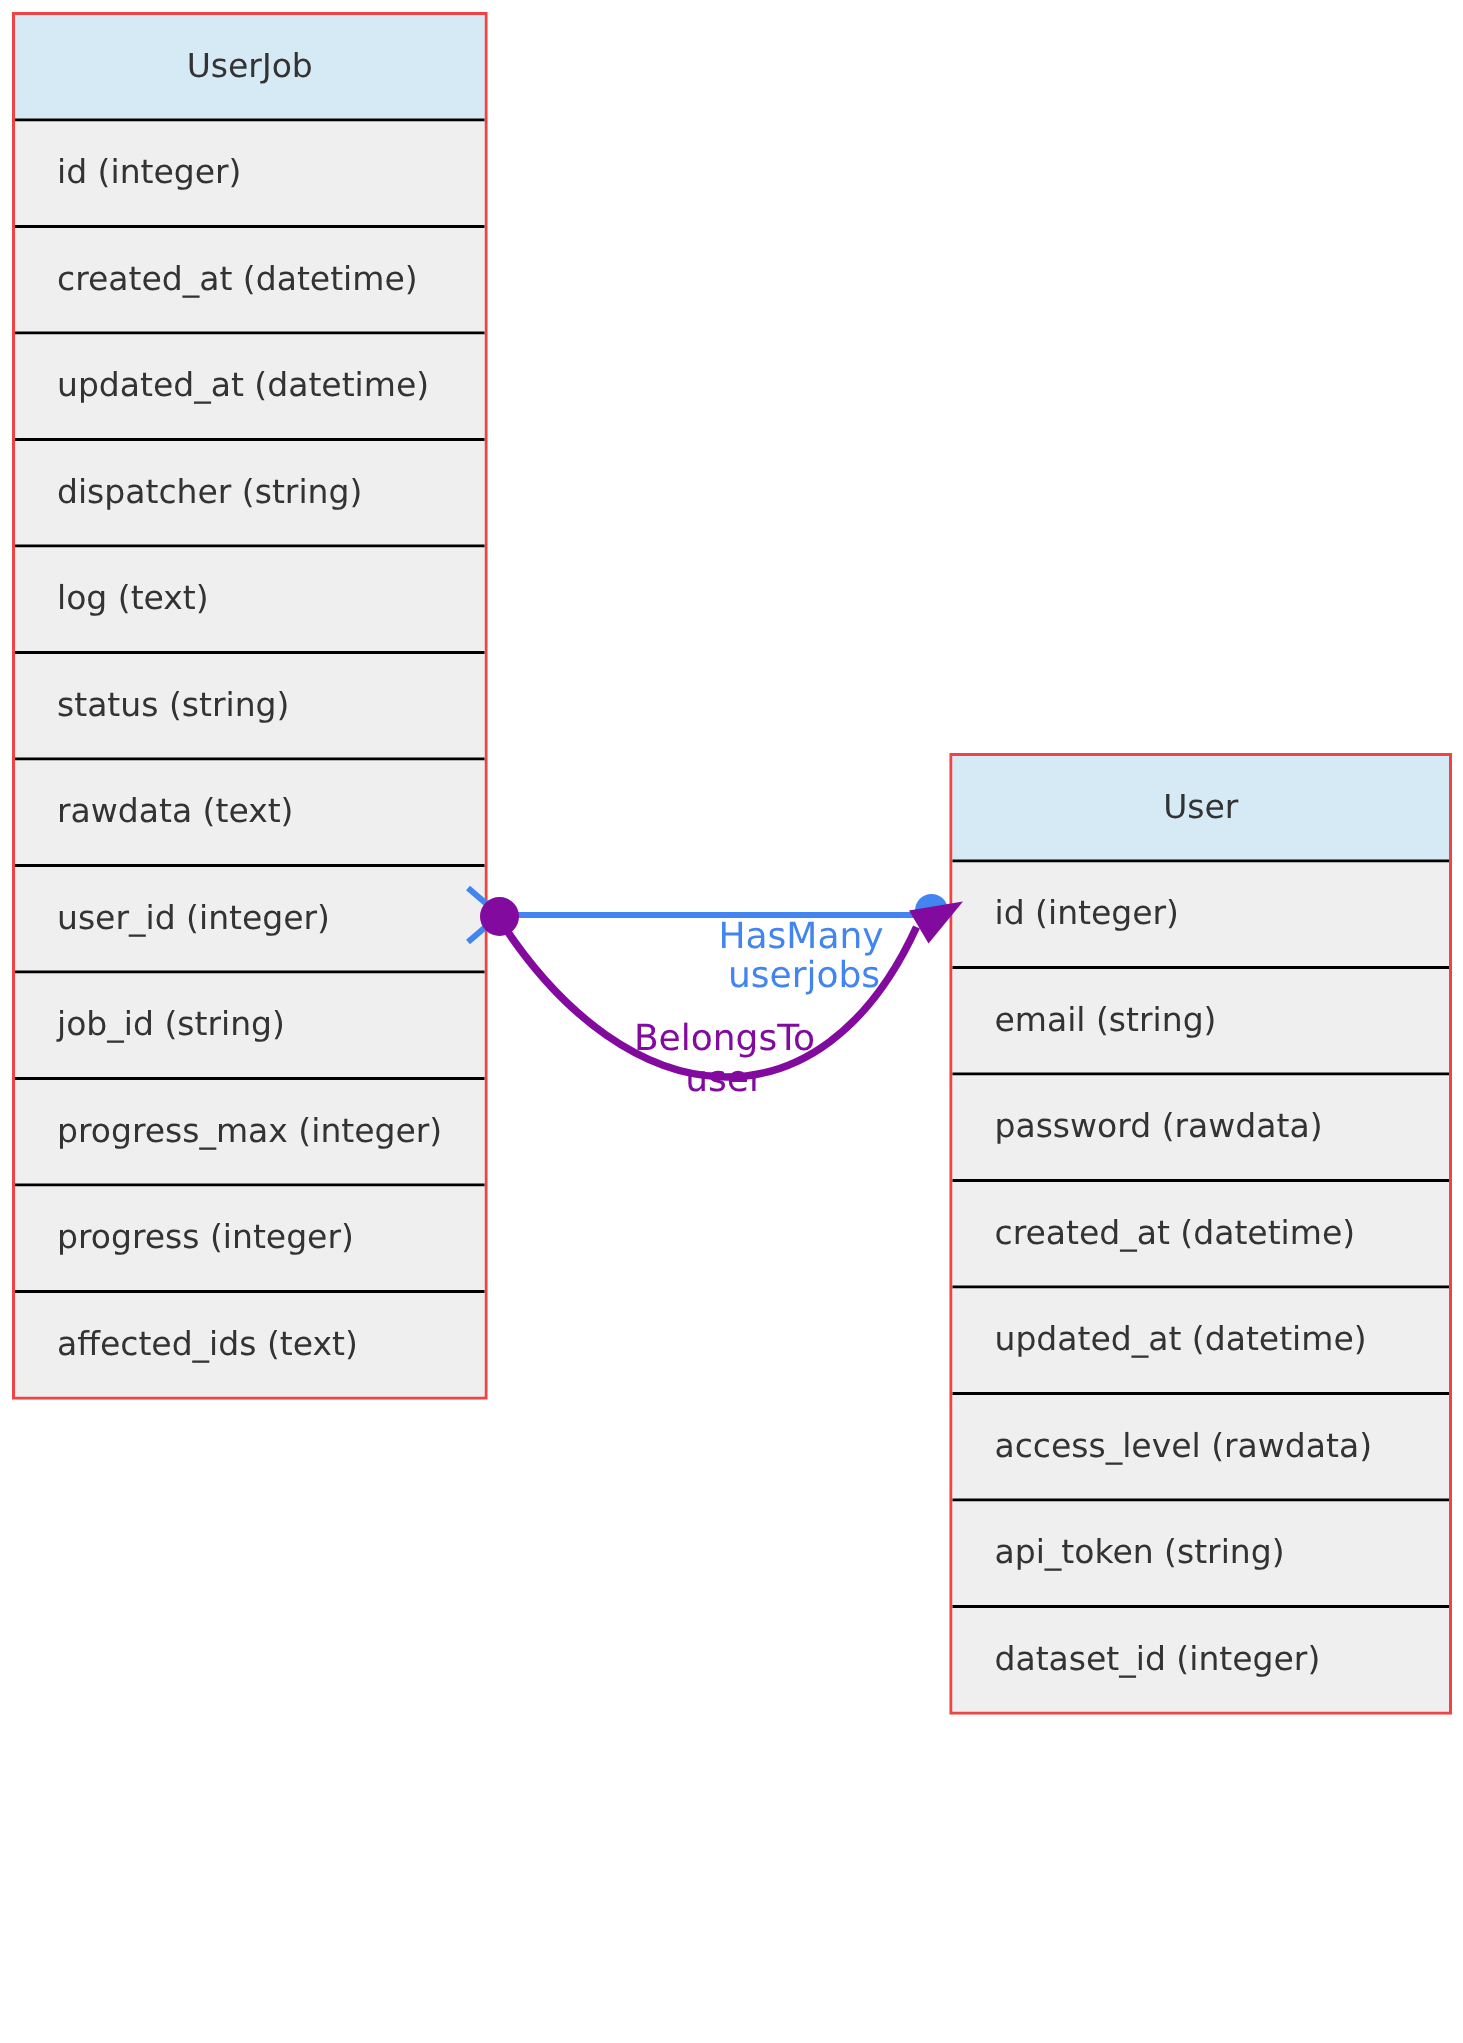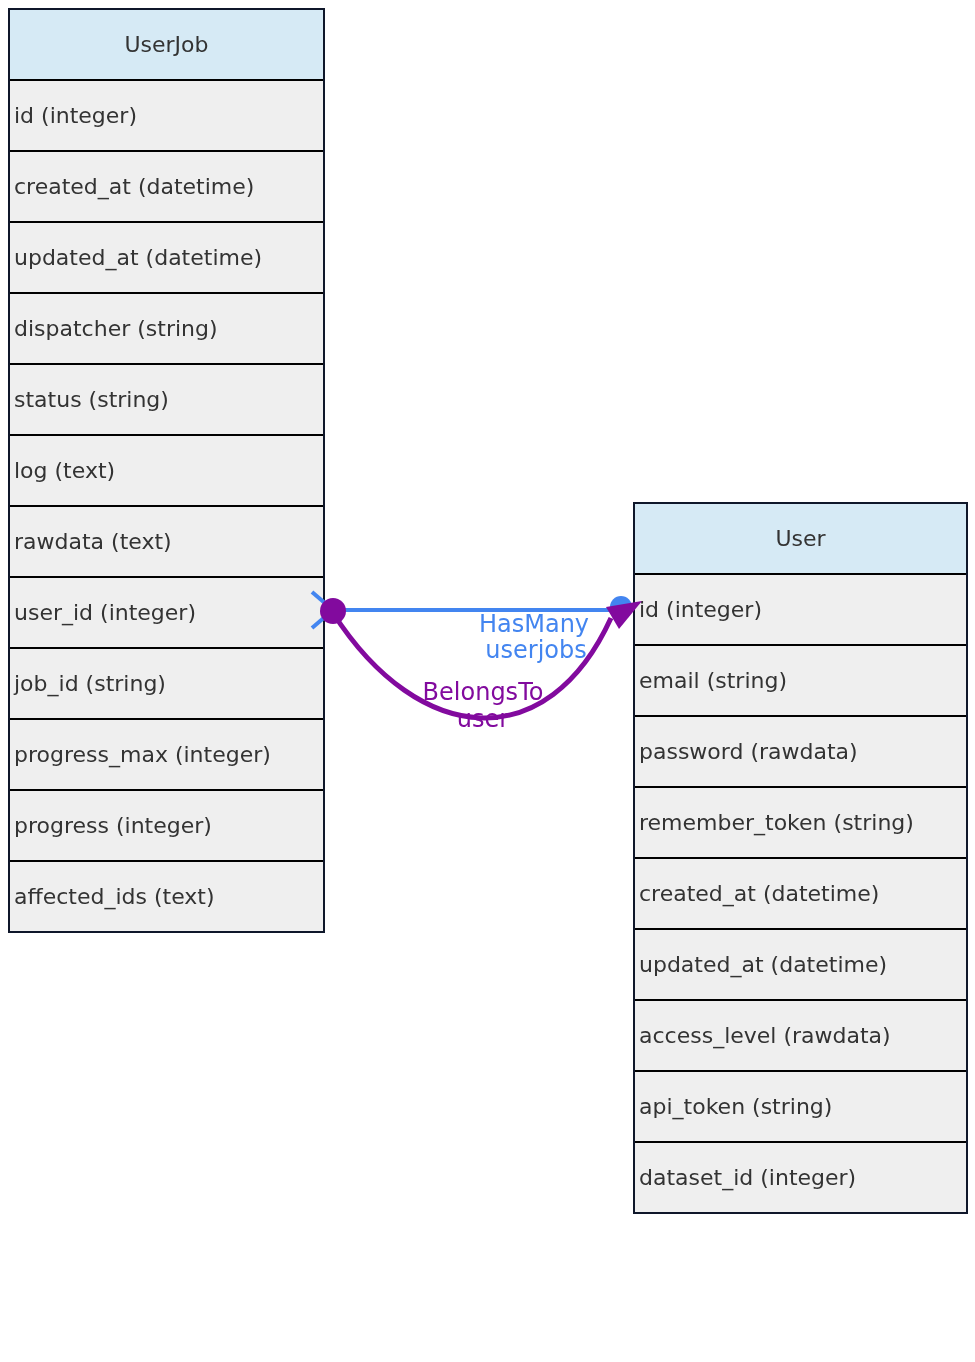--- a/index.html
+++ b/index.html
@@ -10,40 +10,40 @@
   }
   #stage {
     position: relative;
     width: 975px;
     height: 1362px;
     background: #ffffff;
     overflow: hidden;
   }
   .entity {
     position: absolute;
-    border: 2px solid #0f172a;
+    border: 2px solid #ef4444;
     background: #efefef;
     box-sizing: border-box;
   }
   .entity-header {
     height: 69px;
     background: #d6eaf5;
     border-bottom: 2px solid #000000;
     display: flex;
     align-items: center;
     justify-content: center;
     font-size: 22px;
     color: #333333;
   }
   .attr-row {
     height: 69px;
     border-bottom: 2px solid #000000;
     display: flex;
     align-items: center;
-    padding-left: 4px;
+    padding-left: 28px;
     font-size: 22px;
     color: #333333;
     background: #efefef;
     box-sizing: content-box;
   }
   .attr-row:last-child {
     border-bottom: none;
   }
   #entity-userjob { left: 8px;   top: 8px;   width: 317px; }
   #entity-user    { left: 633px; top: 502px; width: 335px; }
@@ -73,24 +73,24 @@
         <div class="attr-row">
           <span>created_at (datetime)</span>
         </div>
         <div class="attr-row">
           <span>updated_at (datetime)</span>
         </div>
         <div class="attr-row">
           <span>dispatcher (string)</span>
         </div>
         <div class="attr-row">
-          <span>status (string)</span>
+          <span>log (text)</span>
         </div>
         <div class="attr-row">
-          <span>log (text)</span>
+          <span>status (string)</span>
         </div>
         <div class="attr-row">
           <span>rawdata (text)</span>
         </div>
         <div class="attr-row">
           <span>user_id (integer)</span>
         </div>
         <div class="attr-row">
           <span>job_id (string)</span>
         </div>
@@ -110,23 +110,20 @@
     <div class="entity-header">User</div>
     <div class="entity-rows">
         <div class="attr-row">
           <span>id (integer)</span>
         </div>
         <div class="attr-row">
           <span>email (string)</span>
         </div>
         <div class="attr-row">
           <span>password (rawdata)</span>
-        </div>
-        <div class="attr-row">
-          <span>remember_token (string)</span>
         </div>
         <div class="attr-row">
           <span>created_at (datetime)</span>
         </div>
         <div class="attr-row">
           <span>updated_at (datetime)</span>
         </div>
         <div class="attr-row">
           <span>access_level (rawdata)</span>
         </div>

